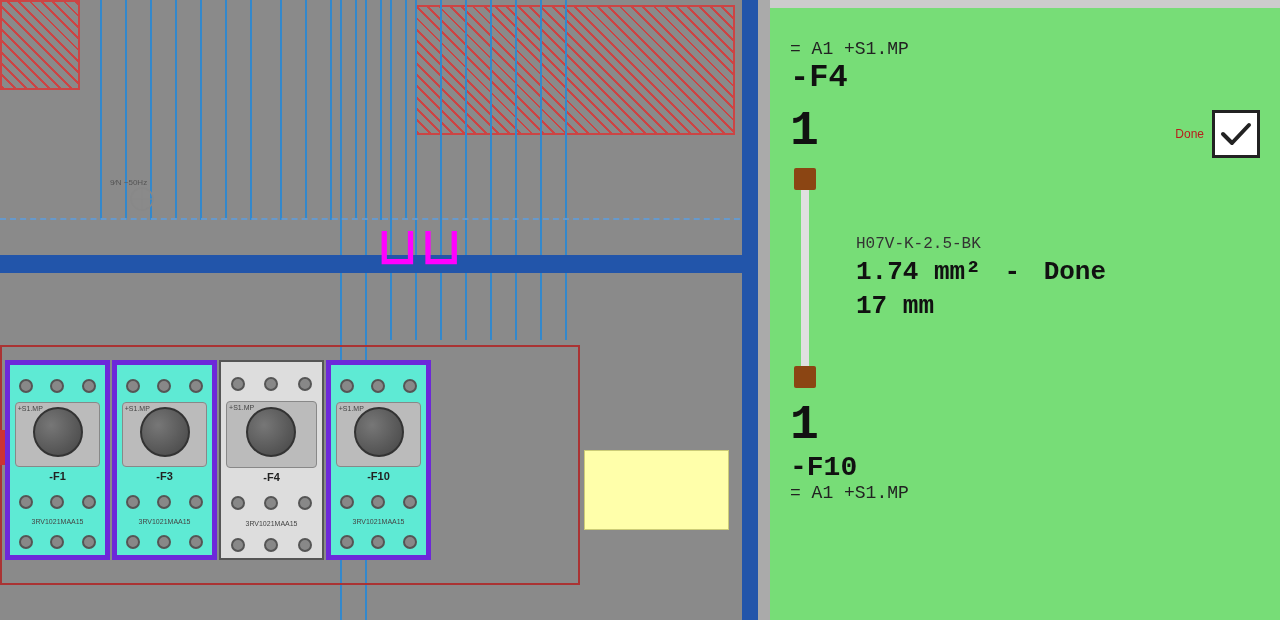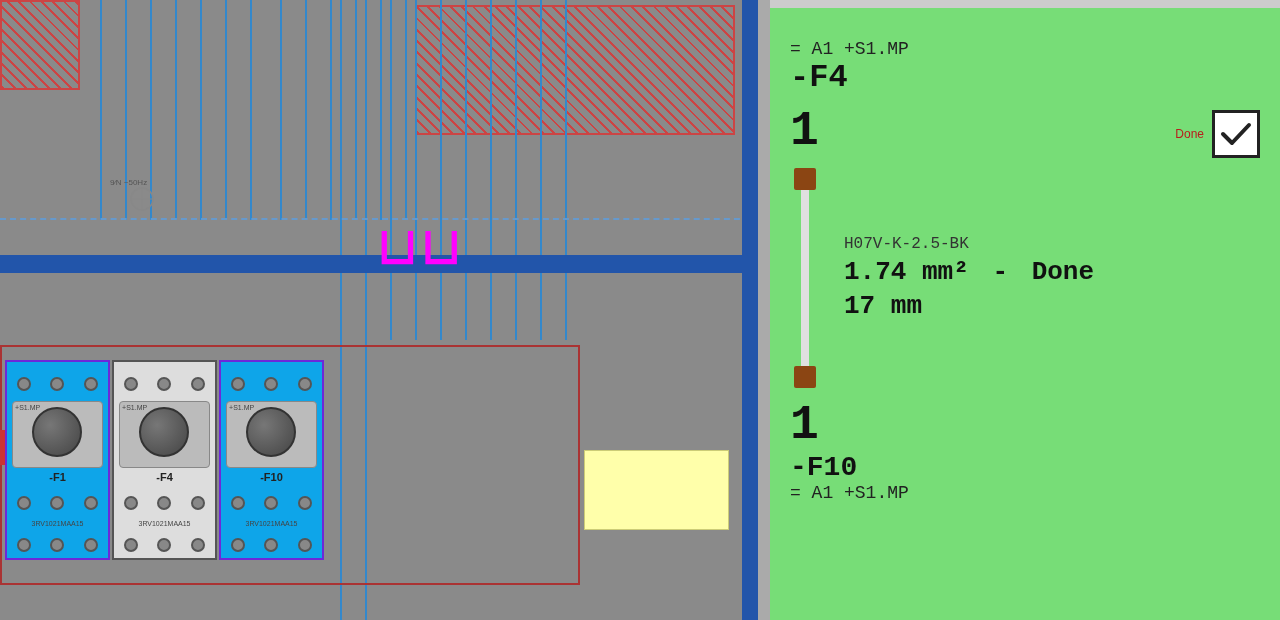--- a/index.html
+++ b/index.html
@@ -146,22 +146,22 @@
       position: absolute;
       top: 360px;
       left: 5px;
       display: flex;
       gap: 2px;
     }
 
     .breaker {
       width: 105px;
       height: 200px;
-      background: #0ea5e9;
-      border: 2px solid #6d28d9;
+      background: #5eead4;
+      border: 5px solid #6d28d9;
       position: relative;
       display: flex;
       flex-direction: column;
       align-items: center;
     }
 
     .breaker-top {
       width: 100%;
       height: 50px;
       display: flex;
@@ -347,21 +347,21 @@
       border-radius: 2px;
     }
 
     .wire-line {
       width: 8px;
       flex: 1;
       background: #e0e0e0;
     }
 
     .wire-info {
-      margin-left: 24px;
+      margin-left: 36px;
       display: flex;
       flex-direction: column;
       justify-content: center;
     }
 
     .wire-code {
       font-size: 16px;
       color: #333;
       margin-bottom: 4px;
       font-family: 'Courier New', monospace;
@@ -497,20 +497,43 @@
       </div>
       <div class="breaker-type">3RV1021MAA15</div>
       <div style="width:100%;height:40px;display:flex;justify-content:space-around;align-items:center;padding-top:5px">
         <div class="breaker-terminal"></div>
         <div class="breaker-terminal"></div>
         <div class="breaker-terminal"></div>
       </div>
     </div>
 
 
+    <div class="breaker">
+      <div class="breaker-top">
+        <div class="breaker-terminal"></div>
+        <div class="breaker-terminal"></div>
+        <div class="breaker-terminal"></div>
+      </div>
+      <div class="breaker-body">
+        <span style="font-size:7px;position:absolute;top:2px;left:2px;color:#444">+S1.MP</span>
+        <div class="breaker-knob"></div>
+      </div>
+      <div class="breaker-name">-F3</div>
+      <div class="breaker-bottom-terminals">
+        <div class="breaker-terminal"></div>
+        <div class="breaker-terminal"></div>
+        <div class="breaker-terminal"></div>
+      </div>
+      <div class="breaker-type">3RV1021MAA15</div>
+      <div style="width:100%;height:40px;display:flex;justify-content:space-around;align-items:center;padding-top:5px">
+        <div class="breaker-terminal"></div>
+        <div class="breaker-terminal"></div>
+        <div class="breaker-terminal"></div>
+      </div>
+    </div>
 
     <div class="breaker" style="background:#ddd;border:2px solid #555">
       <div class="breaker-top">
         <div class="breaker-terminal"></div>
         <div class="breaker-terminal"></div>
         <div class="breaker-terminal"></div>
       </div>
       <div class="breaker-body">
         <span style="font-size:7px;position:absolute;top:2px;left:2px;color:#444">+S1.MP</span>
         <div class="breaker-knob"></div>

